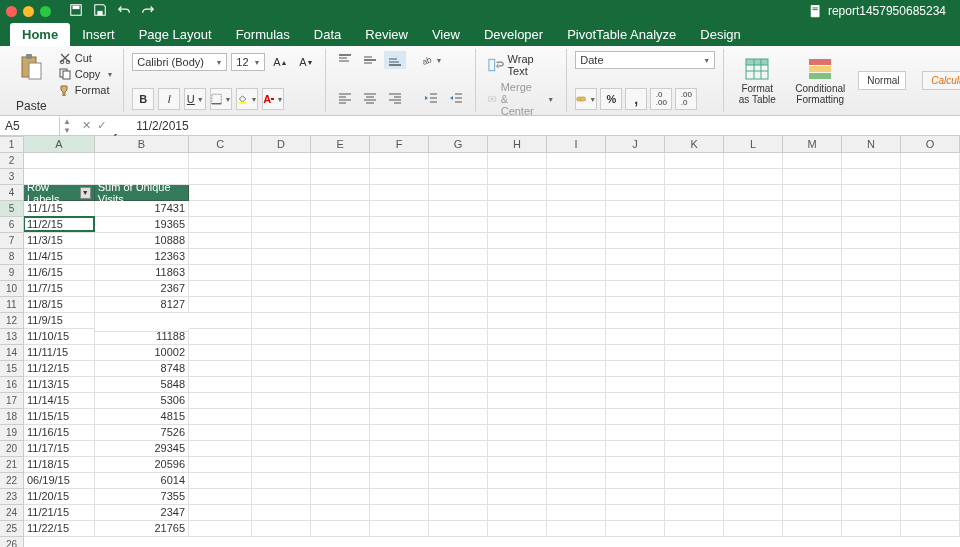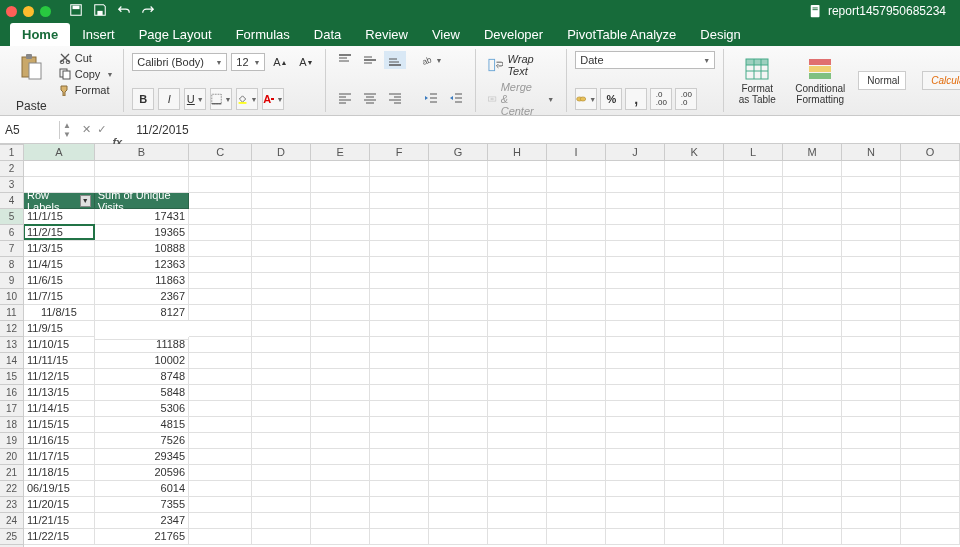--- a/index.html
+++ b/index.html
@@ -34,35 +34,35 @@
   .combo { border: 1px solid #bbb; background: #fff; font-size: 11px; padding: 2px 4px; display: flex; align-items: center; justify-content: space-between; }
   .combo.font { width: 95px; }
   .combo.size { width: 34px; }
   .btn-sm { width: 22px; height: 22px; border: 1px solid #ccc; background: #f7f7f7; display: flex; align-items: center; justify-content: center; font-size: 11px; }
   .btn-sm.no-b { border: none; background: transparent; }
   .drop-arrow { font-size: 7px; color: #666; margin-left: 2px; }
   
   .align-group .row1, .align-group .row2 { display: flex; gap: 3px; margin-bottom: 3px; }
   .align-btn { width: 22px; height: 18px; display: flex; align-items: center; justify-content: center; }
   
-  .wrap-merge { display: flex; flex-direction: column; gap: 4px; font-size: 11px; padding: 2px 4px; font-style: italic; }
+  .wrap-merge { display: flex; flex-direction: column; gap: 4px; font-size: 11px; padding: 2px 4px; }
   .wrap-merge > div { display: flex; align-items: center; gap: 4px; }
   
   .num-group .row1 { margin-bottom: 4px; }
   .combo.fmt { width: 140px; }
   .num-group .row2 { display: flex; gap: 3px; }
   
   .big-btn { display: flex; flex-direction: column; align-items: center; text-align: center; font-size: 10px; padding: 2px 4px; gap: 2px; line-height: 1.1; }
   
   .styles-group { display: flex; flex-direction: row; gap: 16px; }
   .style-chip { border: 1px solid #ccc; background: #fff; font-size: 10px; padding: 3px 8px; text-align: center; width: 48px; }
   .style-chip.calc { background: #f7f7f7; color: #e26b0a; font-style: italic; }
   
   
-  .formula-bar { height: 28px; border-bottom: 1px solid #ccc; display: flex; align-items: center; background: #fff; }
+  .formula-bar { height: 20px; border-bottom: 1px solid #ccc; display: flex; align-items: center; background: #fff; }
   .name-box { width: 60px; border-right: 1px solid #ccc; padding: 2px 5px; font-size: 12px; }
   .fb-btns { display: flex; gap: 6px; padding: 0 8px; color: #888; font-size: 11px; align-items: center; }
   .fx { font-style: italic; font-weight: 600; color: #555; margin-top: 25px; }
   .fb-input { flex: 1; padding: 8px 6px; font-size: 12px; }
   
   
   .sheet { display: flex; height: calc(547px - 22px - 24px - 70px - 20px); overflow: hidden; }
   .corner { width: 24px; height: 17px; background: #f0f0f0; border-right: 1px solid #ccc; border-bottom: 1px solid #ccc; }
   .col-headers { display: flex; height: 17px; background: #f0f0f0; border-bottom: 1px solid #ccc; }
   .col-h { border-right: 1px solid #ccc; text-align: center; font-size: 11px; color: #555; line-height: 17px; }
@@ -578,21 +578,21 @@
           <div class="cell" style="width: 60px;"></div>
           <div class="cell" style="width: 60px;"></div>
           <div class="cell" style="width: 60px;"></div>
           <div class="cell" style="width: 60px;"></div>
           <div class="cell" style="width: 60px;"></div>
           <div class="cell" style="width: 60px;"></div>
           <div class="cell" style="width: 60px;"></div>
           <div class="cell" style="width: 60px;"></div>
         </div>
         <div class="grid-row">
-          <div class="cell" style="width: 72px; text-align: center;">11/8/15</div>
+          <div class="cell" style="width: 72px;">11/8/15</div>
           <div class="cell r" style="width: 96px;">8127</div>
           <div class="cell" style="width: 64px;"></div>
           <div class="cell" style="width: 60px;"></div>
           <div class="cell" style="width: 60px;"></div>
           <div class="cell" style="width: 60px;"></div>
           <div class="cell" style="width: 60px;"></div>
           <div class="cell" style="width: 60px;"></div>
           <div class="cell" style="width: 60px;"></div>
           <div class="cell" style="width: 60px;"></div>
           <div class="cell" style="width: 60px;"></div>

